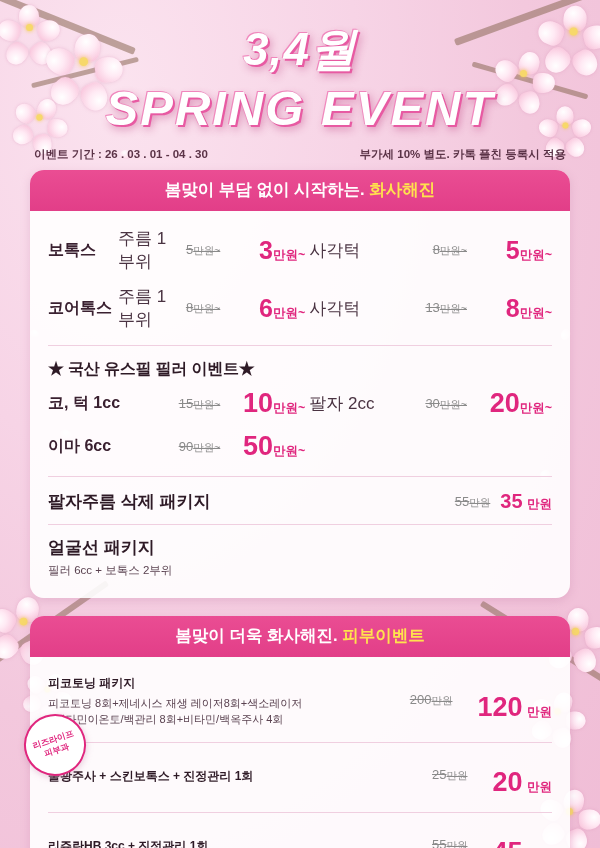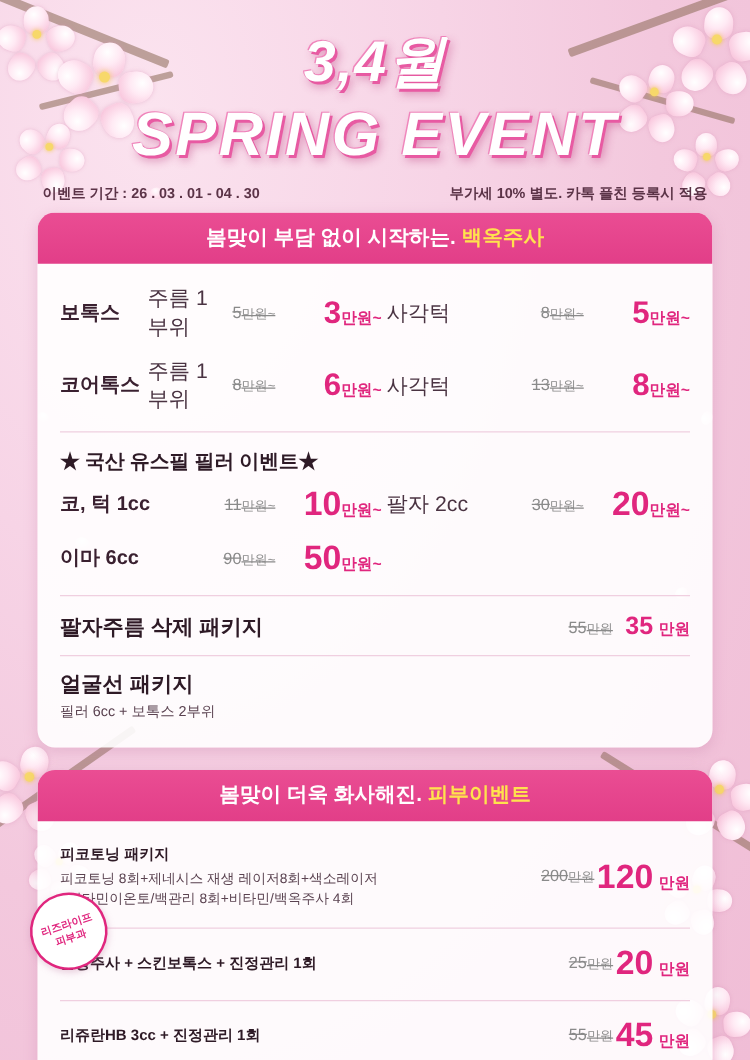--- a/index.html
+++ b/index.html
@@ -100,21 +100,21 @@
   .pkg .t { font-weight:bold; font-size:17px; color:#2e1a26; }
   .pkg .d { font-size:11.5px; color:#5a4250; margin-top:3px; line-height:1.45; }
   .pkg .right { display:flex; align-items:center; gap:10px; padding-top:2px; }
   .pkg .right .new .n { font-size:20px; }
 
   
   .srow { display:flex; align-items:center; padding:8px 0 6px; }
   .srow .left { flex:1; }
   .srow .t { font-weight:bold; font-size:12px; color:#2e1a26; }
   .srow .d { font-size:11px; color:#5a4250; margin-top:3px; line-height:1.5; }
-  .srow .right { display:flex; align-items:center; gap:2px; }
+  .srow .right { display:flex; align-items:flex-start; gap:25px;margin-top:12px; }
 
   
   .stamp {
     position:absolute; left:24px; bottom:72px;
     width:62px; height:62px; border-radius:50%;
     background:#fff; border:2px solid #e0267e;
     display:flex; align-items:center; justify-content:center;
     text-align:center; color:#e0267e; font-size:8.5px; font-weight:bold;
     line-height:1.35; transform:rotate(-18deg);
     box-shadow:0 2px 6px rgba(190,120,160,.35);
@@ -232,21 +232,21 @@
   <div class="title-1">3,4월</div>
   <div class="title-2">SPRING EVENT</div>
   <div class="subrow">
     <span>이벤트 기간 : 26 . 03 . 01 - 04 . 30</span>
     <span>부가세 10% 별도. 카톡 플친 등록시 적용</span>
   </div>
 </div>
 
 <div class="card">
   <div class="card-head">
-    <span>봄맞이 부담 없이 시작하는. </span><span class="em">백옥주사</span>
+    <span>봄맞이 부담 없이 시작하는. </span><span class="em">화사해진</span>
   </div>
   <div class="card-body">
 
     <div class="grid2">
 
       <div class="cell">
         <span class="lbl">보톡스</span>
         <span class="area">주름 1부위</span>
         <span class="old"><span>5</span><span class="u">만원~</span></span>
         <span class="new"><span class="n">3</span><span class="u">만원~</span></span>
@@ -272,21 +272,21 @@
       </div>
     </div>
 
     <hr class="sep">
 
     <div class="starline">★ 국산 유스필 필러 이벤트★</div>
 
     <div class="grid2">
       <div class="cell">
         <span class="lbl" style="min-width:80px">코, 턱 1cc</span>
-        <span class="old"><span>11</span><span class="u">만원~</span></span>
+        <span class="old"><span>15</span><span class="u">만원~</span></span>
         <span class="new big"><span class="n">10</span><span class="u">만원~</span></span>
       </div>
       <div class="cell">
         <span class="area">팔자 2cc</span>
         <span class="old"><span>30</span><span class="u">만원~</span></span>
         <span class="new big"><span class="n">20</span><span class="u">만원~</span></span>
       </div>
       <div class="cell">
         <span class="lbl" style="min-width:80px">이마 6cc</span>
         <span class="old"><span>90</span><span class="u">만원~</span></span>

